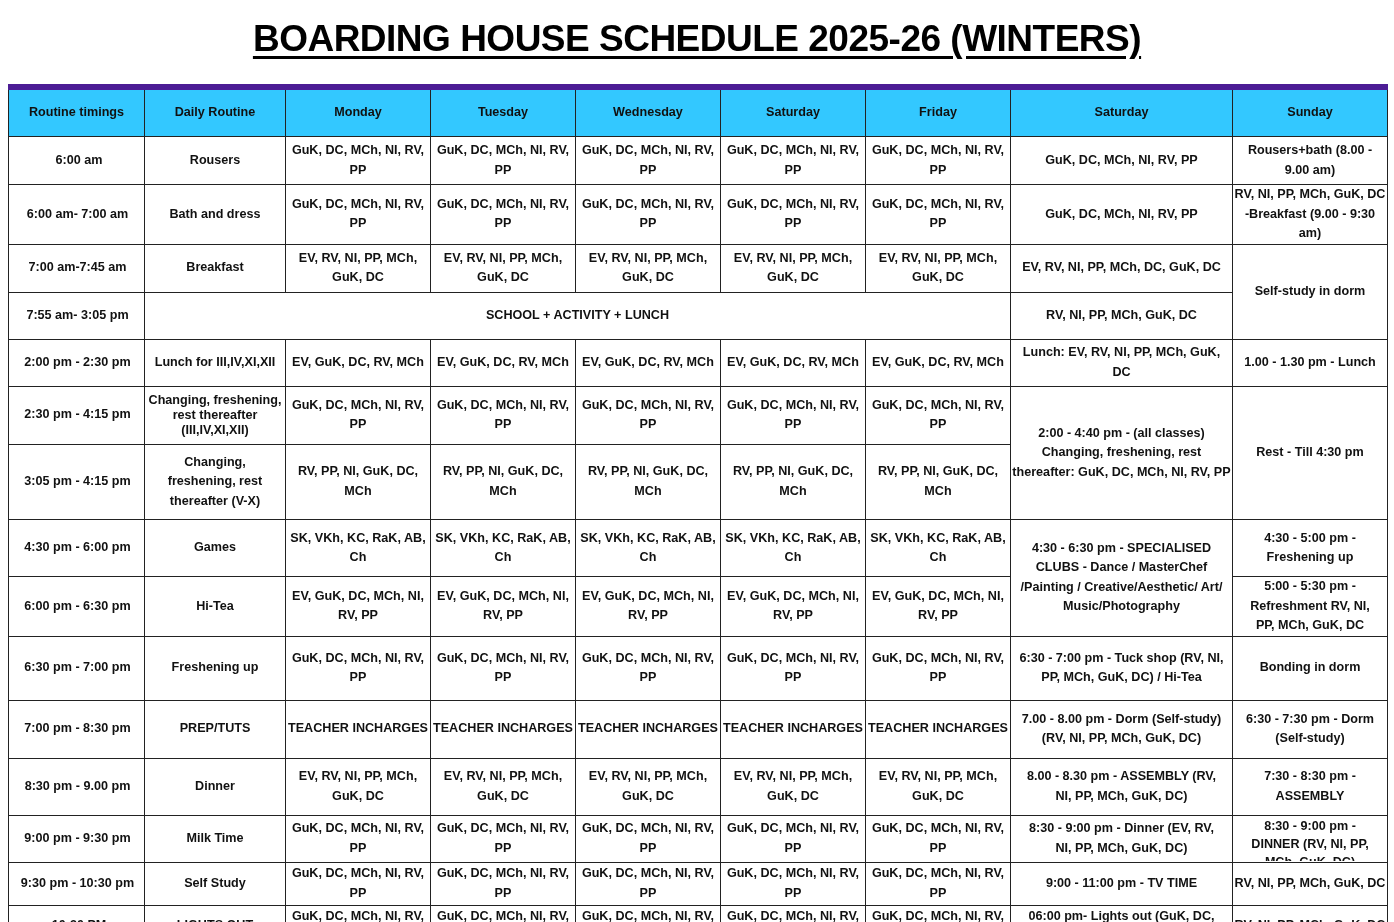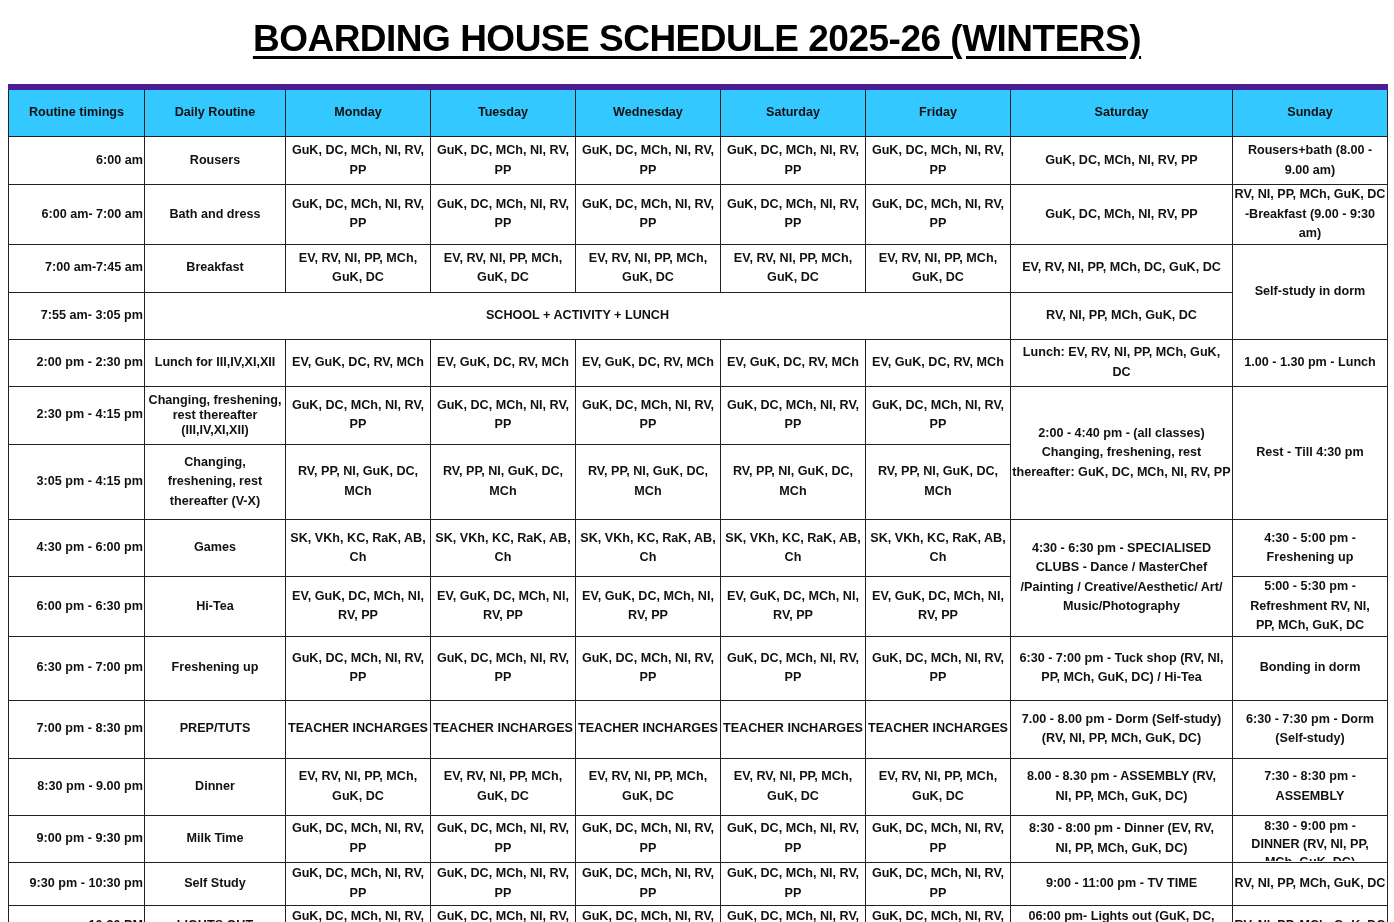--- a/index.html
+++ b/index.html
@@ -17,21 +17,21 @@
     font-size: 12.6px; font-weight: bold; line-height: 19.5px;
   }
   table.sched td, table.sched th {
     border: 1.5px solid #222; text-align: center; vertical-align: middle;
     padding: 0 1px; overflow: hidden; white-space: normal;
   }
   table.sched th {
     background: #33c8ff; font-weight: bold; height: 46px;
     border-top: 6px solid #4c1d95;
   }
-  table.sched td.time { text-align: right; padding-left: 3px; }
+  table.sched td.time { text-align: center; padding-left: 3px; }
   table.sched td.time.indent { padding-left: 6px; }
   .cell-tight { line-height: 15px; }
 </style>
 </head>
 <body>
 
 <div class="title"><span>BOARDING HOUSE SCHEDULE 2025-26 (WINTERS)</span></div>
 
 <table class="sched">
   <colgroup>
@@ -196,21 +196,21 @@
     </tr>
 
     <tr style="height:47px">
       <td class="time">9:00 pm - 9:30 pm</td>
       <td>Milk Time</td>
       <td>GuK, DC, MCh, NI, RV, PP</td>
       <td>GuK, DC, MCh, NI, RV, PP</td>
       <td>GuK, DC, MCh, NI, RV, PP</td>
       <td>GuK, DC, MCh, NI, RV, PP</td>
       <td>GuK, DC, MCh, NI, RV, PP</td>
-      <td style="padding:0 14px">8:30 - 8:00 pm - Dinner (EV, RV, NI, PP, MCh, GuK, DC)</td>
+      <td style="padding:0 14px">8:30 - 9:00 pm - Dinner (EV, RV, NI, PP, MCh, GuK, DC)</td>
       <td style="line-height:18px;padding:0 12px">
           <div style="height:44px;overflow:hidden">8:30 - 9:00 pm - DINNER (RV, NI, PP, MCh, GuK, DC)</div>
         </td>
     </tr>
 
     <tr style="height:43px">
       <td class="time">9:30 pm - 10:30 pm</td>
       <td>Self Study</td>
       <td>GuK, DC, MCh, NI, RV, PP</td>
       <td>GuK, DC, MCh, NI, RV, PP</td>

